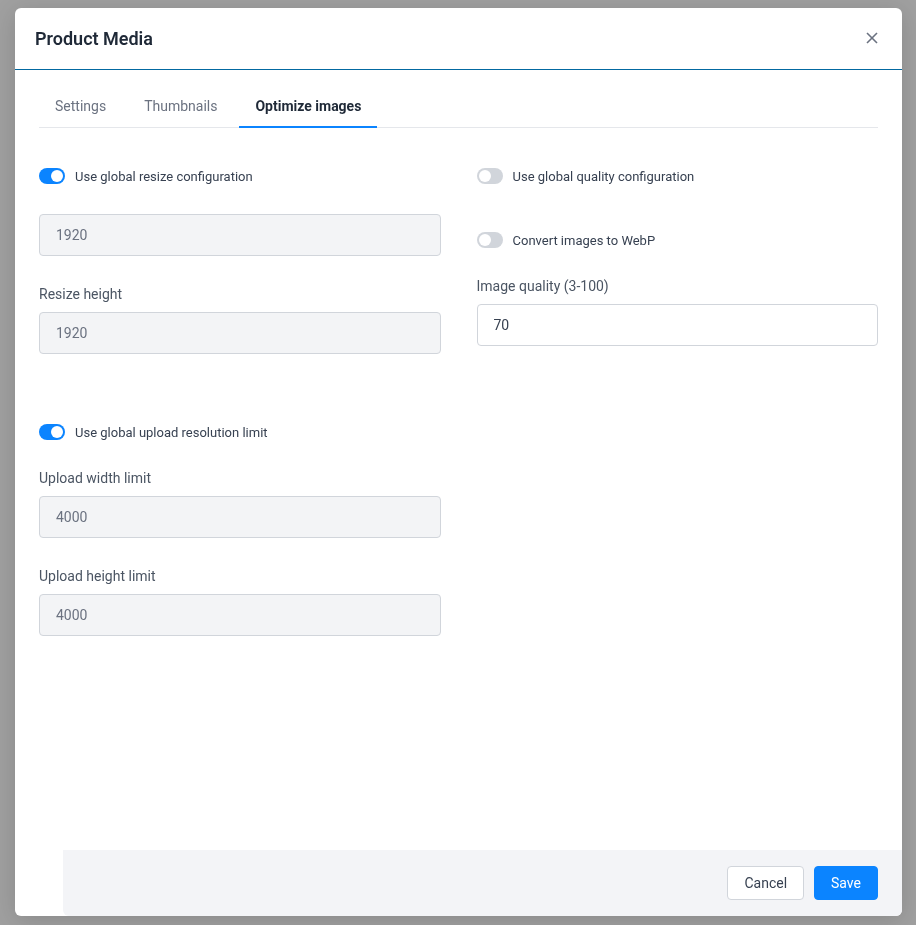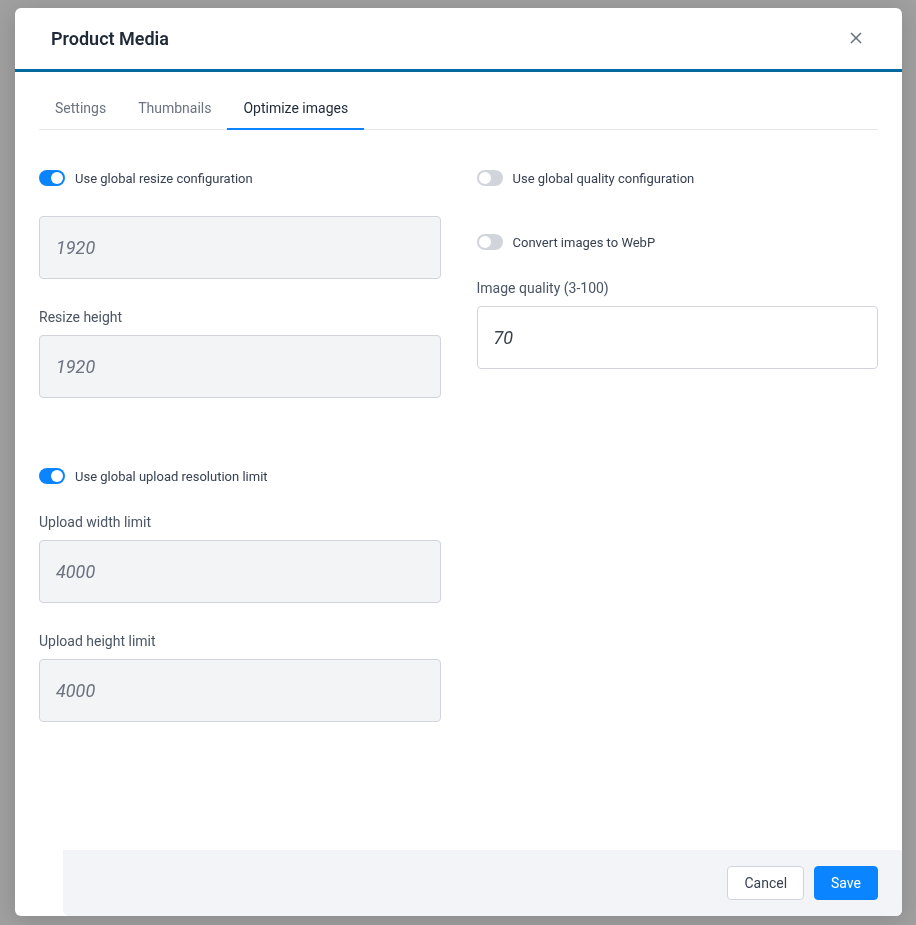--- a/index.html
+++ b/index.html
@@ -24,22 +24,22 @@
       background: #fff;
       border-radius: 6px;
       display: flex;
       flex-direction: column;
       box-shadow: 0 4px 24px rgba(0,0,0,0.15);
     }
     .modal-header {
       display: flex;
       align-items: center;
       justify-content: space-between;
-      padding: 20px 36px;
-      border-bottom: 3px solid #0369a1;
+      padding: 20px 20px;
+      border-bottom: 1px solid #0369a1;
       text-align: right;
     }
     .modal-title {
       font-size: 18px;
       font-weight: 600;
       color: #1f2937;
     }
     .close-btn {
       background: none;
       border: none;
@@ -55,32 +55,33 @@
     }
     .modal-body {
       flex: 1;
       padding: 0 24px;
       overflow-y: auto;
     }
     .tabs {
       display: flex;
       border-bottom: 1px solid #e5e7eb;
       margin-top: 16px;
+      gap: 6px;
     }
     .tab {
       padding: 12px 16px;
       font-size: 14px;
       color: #6b7280;
       cursor: pointer;
       border-bottom: 2px solid transparent;
       margin-bottom: -1px;
     }
     .tab.active {
       color: #1f2937;
-      font-weight: 400;
+      font-weight: 700;
       border-bottom-color: #0b84ff;
     }
     .content {
       display: flex;
       gap: 36px;
       padding-top: 40px;
     }
     .col {
       flex: 1;
     }
@@ -127,28 +128,27 @@
       margin-bottom: 30px;
     }
     .field-label {
       font-size: 14px;
       color: #4b5563;
       margin-bottom: 10px;
       display: block;
     }
     .field-input {
       width: 100%;
-      padding: 20px 16px;
-      font-size: 18px;
+      padding: 12px 16px;
+      font-size: 14px;
       border: 1px solid #d1d5db;
       border-radius: 4px;
       background: #fff;
       color: #374151;
       font-family: inherit;
-      font-style: italic;
     }
     .field-input:disabled {
       background: #f3f4f6;
       color: #6b7280;
     }
     .section-gap {
       height: 40px;
     }
     .modal-footer {
       background: #f3f4f7;

